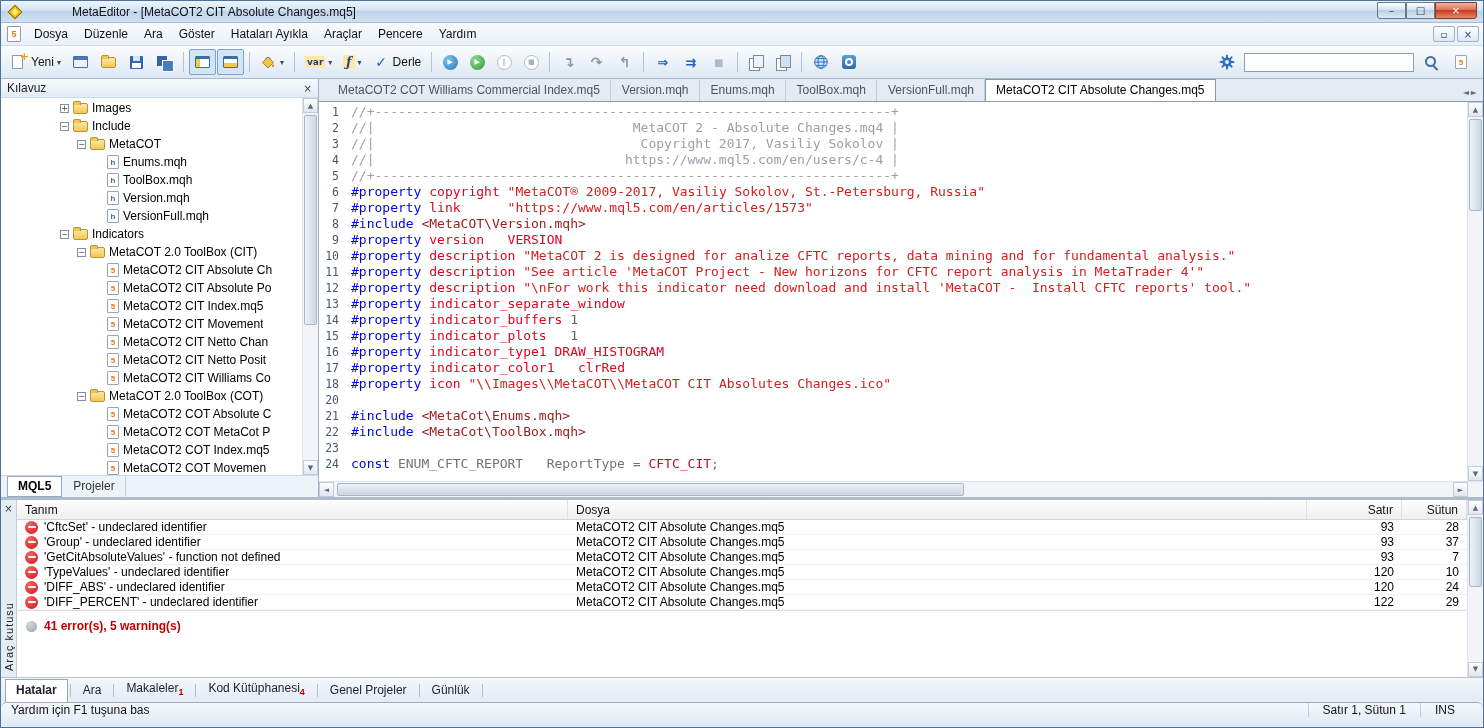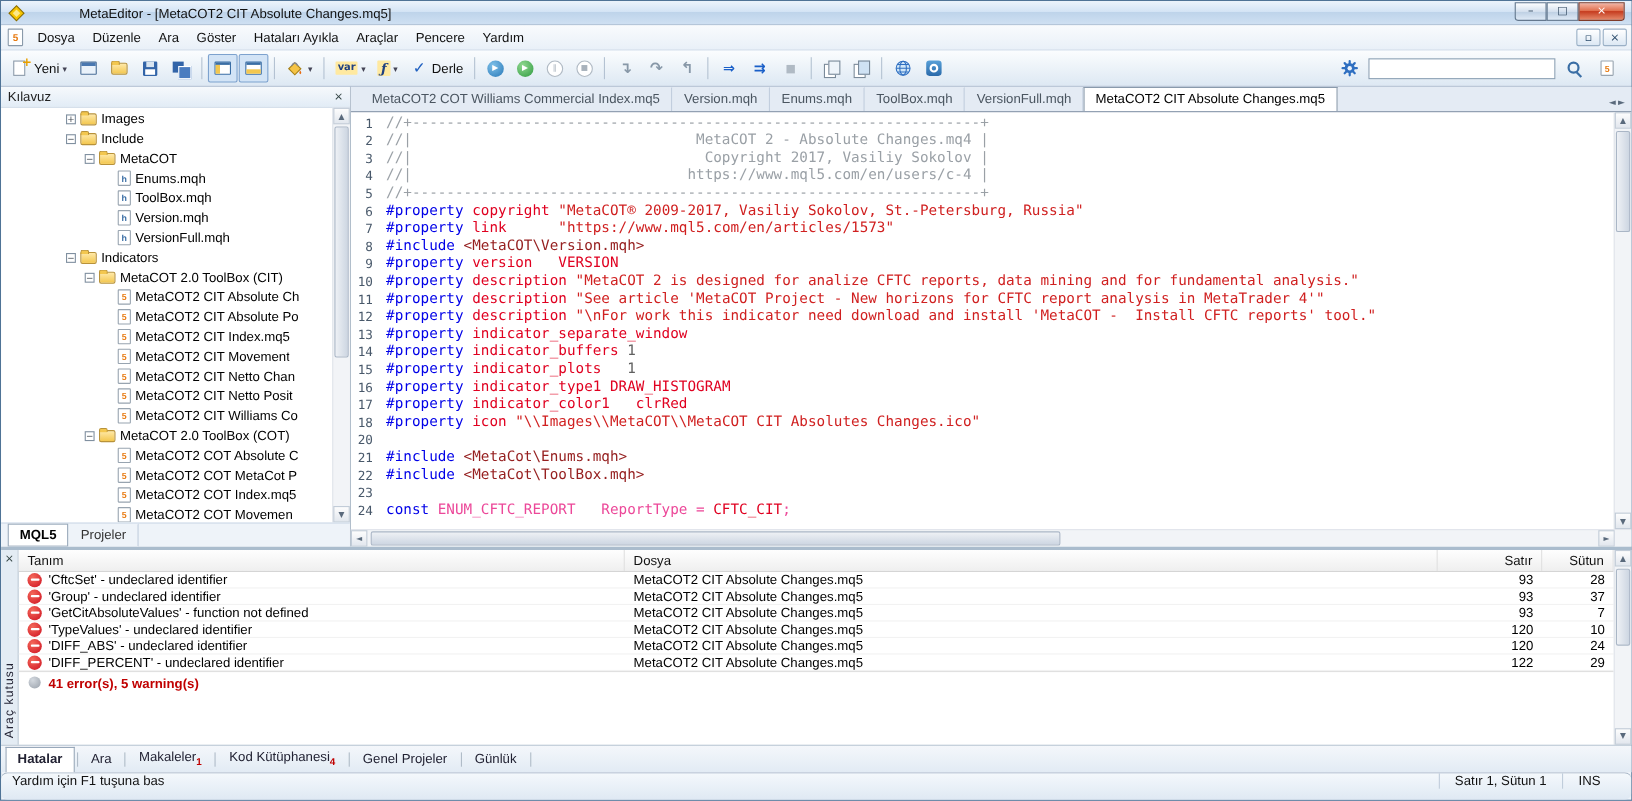--- a/index.html
+++ b/index.html
@@ -124,40 +124,40 @@
   .etab.active { background:#fff; border:1px solid #8a9aac; border-bottom:1px solid #fff; color:#000; margin-bottom:-1px; }
   .tab-scrolls { display:flex; gap:2px; padding:0 6px 4px 4px; }
   .tab-scroll { font-size:8px; color:#5a6a7c; }
   .ebody { flex:1 1 auto; display:flex; min-height:0; }
   .code { flex:1; overflow:hidden; padding-top:2px; }
   .code-line { display:flex; height:16px; line-height:16px; font-family:"DejaVu Sans Mono",monospace; font-size:13px; white-space:pre; }
   .ln { flex:0 0 32px; text-align:right; padding-right:12px; color:#48586a; font-size:11.5px; }
   .line-body { white-space:pre; }
   .tok-cmt { color:#9aa0a6; } .tok-kw { color:#0000e8; } .tok-prop { color:#e00020; }
   .tok-str { color:#d02020; } .tok-inc { color:#962020; } .tok-num { color:#606060; }
-  .tok-const { color:#e00020; } .tok-pln { color:#ec4899; }
+  .tok-const { color:#e00020; } .tok-pln { color:#737373; }
 
   
   .toolbox-wrap { flex:0 0 205px; display:flex; flex-direction:column; border-top:3px solid #aabccd; background:#fff; }
   .toolbox-main { flex:1 1 auto; display:flex; min-height:0; }
   .tb-side { flex:0 0 16px; background:#e4ecf4; border-right:1px solid #c0ccd8; display:flex; flex-direction:column; align-items:center; padding:3px 0 6px; }
   .tb-vtext { writing-mode:vertical-rl; transform:rotate(180deg); font-size:11px; color:#223; margin-top:auto; letter-spacing:1px; }
   .etable { flex:1 1 auto; display:flex; flex-direction:column; min-width:0; }
   .ehead { flex:0 0 20px; display:flex; background:linear-gradient(#fefefe,#efefef); border-bottom:1px solid #d5d5d5; }
   .hc { display:flex; align-items:center; padding:0 8px; border-right:1px solid #e0e0e0; color:#111; }
   .c-desc { flex:0 0 38%; } .c-file { flex:1 1 auto; } .c-line { flex:0 0 95px; justify-content:flex-end; } .c-col { flex:0 0 65px; justify-content:flex-end; }
   .erow { flex:0 0 20px; display:flex; align-items:center; border-bottom:1px solid #f2f2f2; }
   .ecell { padding:0 8px; overflow:hidden; white-space:nowrap; }
   .ecell.desc { flex:0 0 38%; display:flex; align-items:center; gap:6px; }
   .ecell.file { flex:1 1 auto; }
   .ecell.line { flex:0 0 95px; text-align:right; }
   .ecell.col { flex:0 0 65px; text-align:right; }
   .err-ico { width:13px; height:13px; border-radius:50%; background:radial-gradient(circle at 35% 30%,#f4685a,#ce1020); flex:none; position:relative; }
   .err-ico::after { content:""; position:absolute; left:2.5px; top:5.5px; width:8px; height:2px; background:#fff; border-radius:1px; }
-  .esummary { flex:0 0 20px; display:flex; align-items:center; gap:7px; padding:2px 9px; border-top:1px solid #e0e0e0; color:#c00000; font-weight:bold; }
+  .esummary { flex:0 0 20px; display:flex; align-items:center; gap:7px; padding:8px 9px; border-top:1px solid #e0e0e0; color:#c00000; font-weight:bold; }
   .info-ico { width:11px; height:11px; border-radius:50%; background:radial-gradient(circle at 35% 30%,#d4d9df,#98a0aa); flex:none; }
   .efiller { flex:1; }
 
   .btabs { flex:0 0 25px; display:flex; align-items:flex-end; background:linear-gradient(#f4f7fb,#e2ebf4); border-top:1px solid #b8c6d4; padding:0 4px; }
   .toolbox-tabs { display:flex; align-items:flex-end; }
   .btab { padding:3px 10px 5px; color:#223; position:relative; }
   .btab.active { background:#fff; border:1px solid #98a8ba; border-bottom:none; font-weight:bold; }
   .btab-badge { color:#c00000; font-size:9px; font-weight:bold; }
   .btab-sep { width:1px; height:13px; background:#b0bcc8; margin:0 2px 5px; }
 

